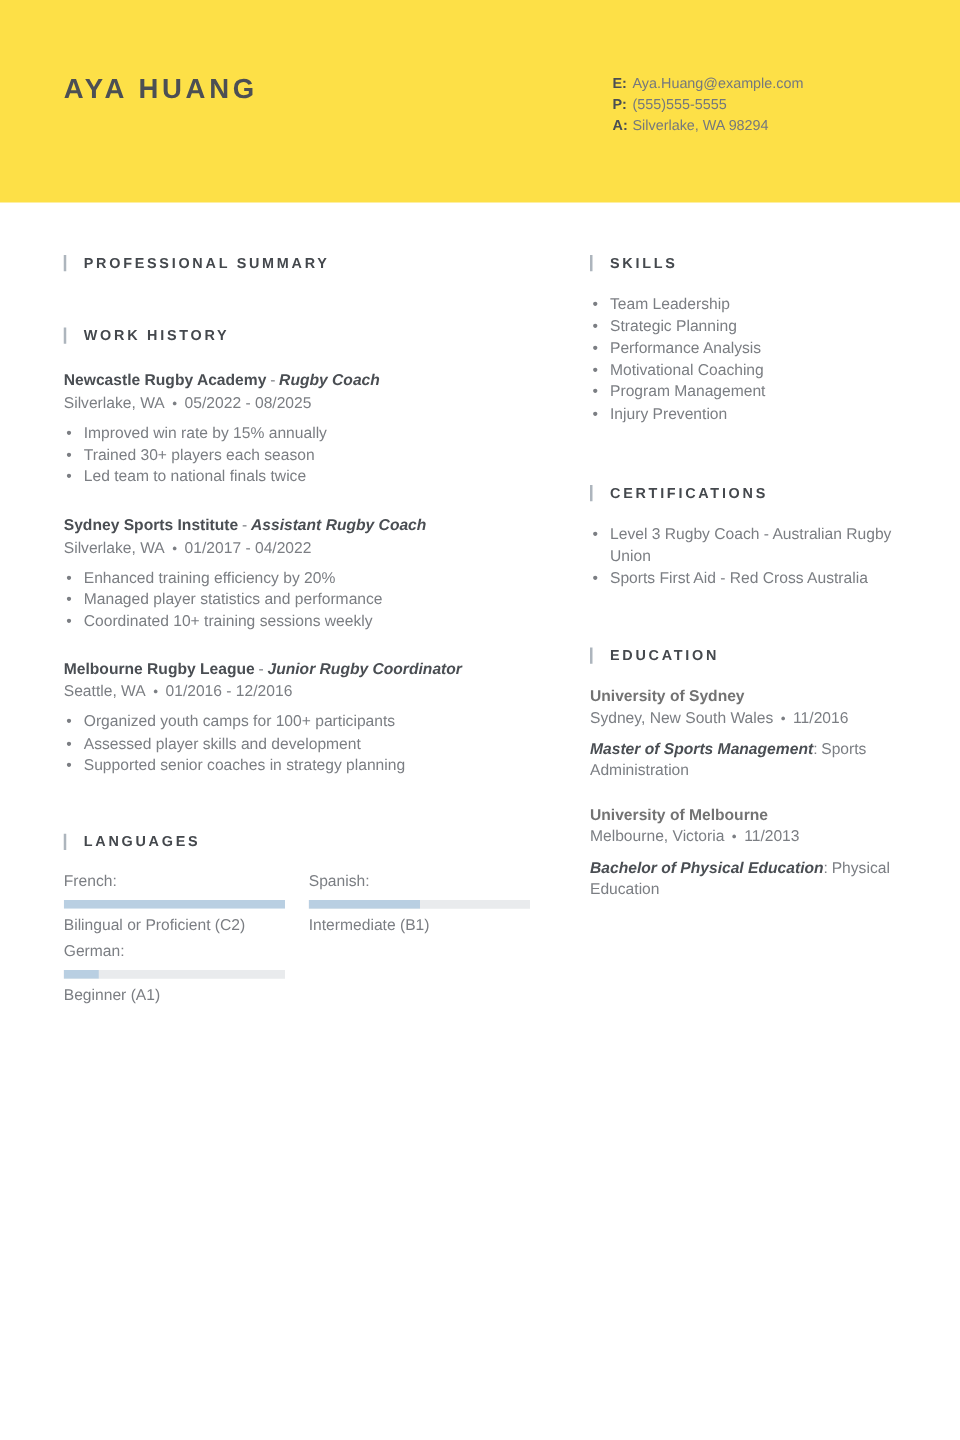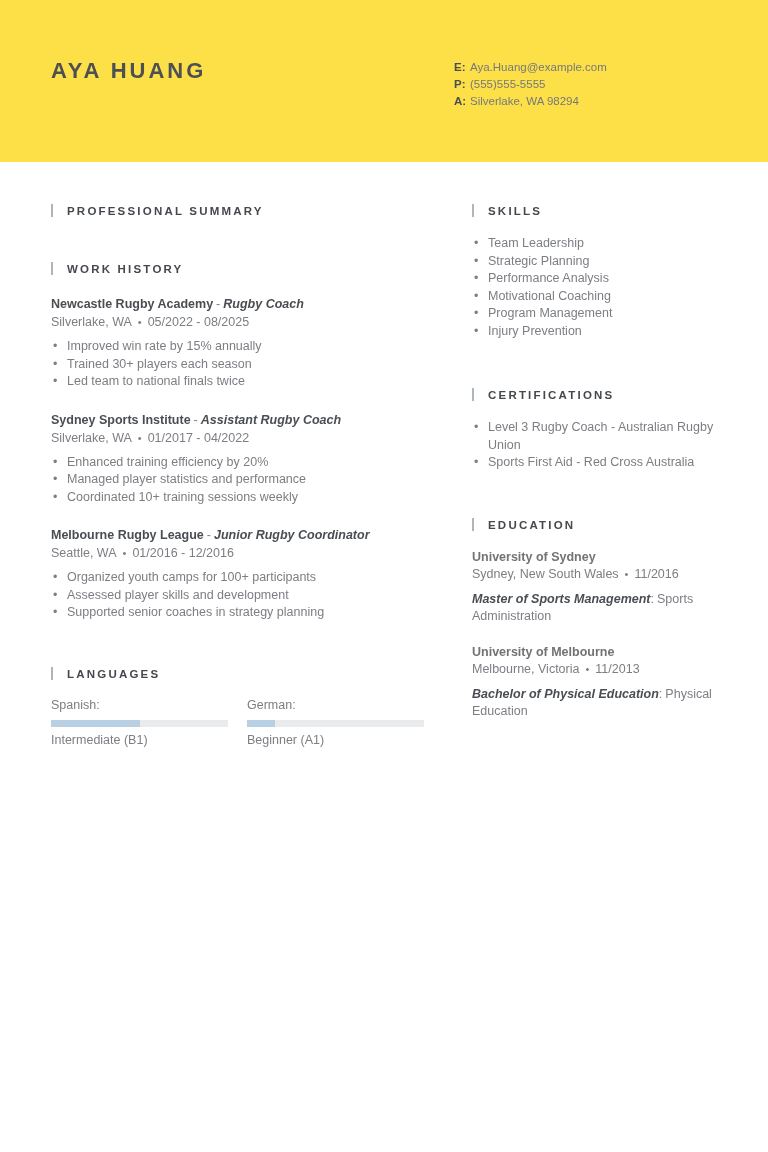--- a/index.html
+++ b/index.html
@@ -19,21 +19,21 @@
   .name {
     position:absolute;
     left:51px; top:58px;
     font-size:22px;
     font-weight:bold;
     letter-spacing:3px;
     color:#4c4f54;
   }
   .contact {
     position:absolute;
-    left:454px; top:59px;
+    left:490px; top:59px;
     font-size:11.5px;
     line-height:17px;
     color:#75787d;
   }
   .contact-line { white-space:nowrap; }
   .contact-label {
     display:inline-block;
     width:16px;
     font-weight:bold;
     color:#4a4e53;
@@ -207,20 +207,27 @@
       </div>
     </section>
 
     <section class="section-gap">
       <div class="section-title">
         <span class="pipe"></span>
         <span>LANGUAGES</span>
       </div>
       <div class="langs">
         <div>
+          <div class="lang-name">French:</div>
+          <div class="bar">
+              <div class="bar-fill" style="width: 100%;"></div>
+            </div>
+          <div class="lang-level">Bilingual or Proficient (C2)</div>
+        </div>
+        <div>
           <div class="lang-name">Spanish:</div>
           <div class="bar">
               <div class="bar-fill" style="width: 50%;"></div>
             </div>
           <div class="lang-level">Intermediate (B1)</div>
         </div>
         <div>
           <div class="lang-name">German:</div>
           <div class="bar">
               <div class="bar-fill" style="width: 16%;"></div>

